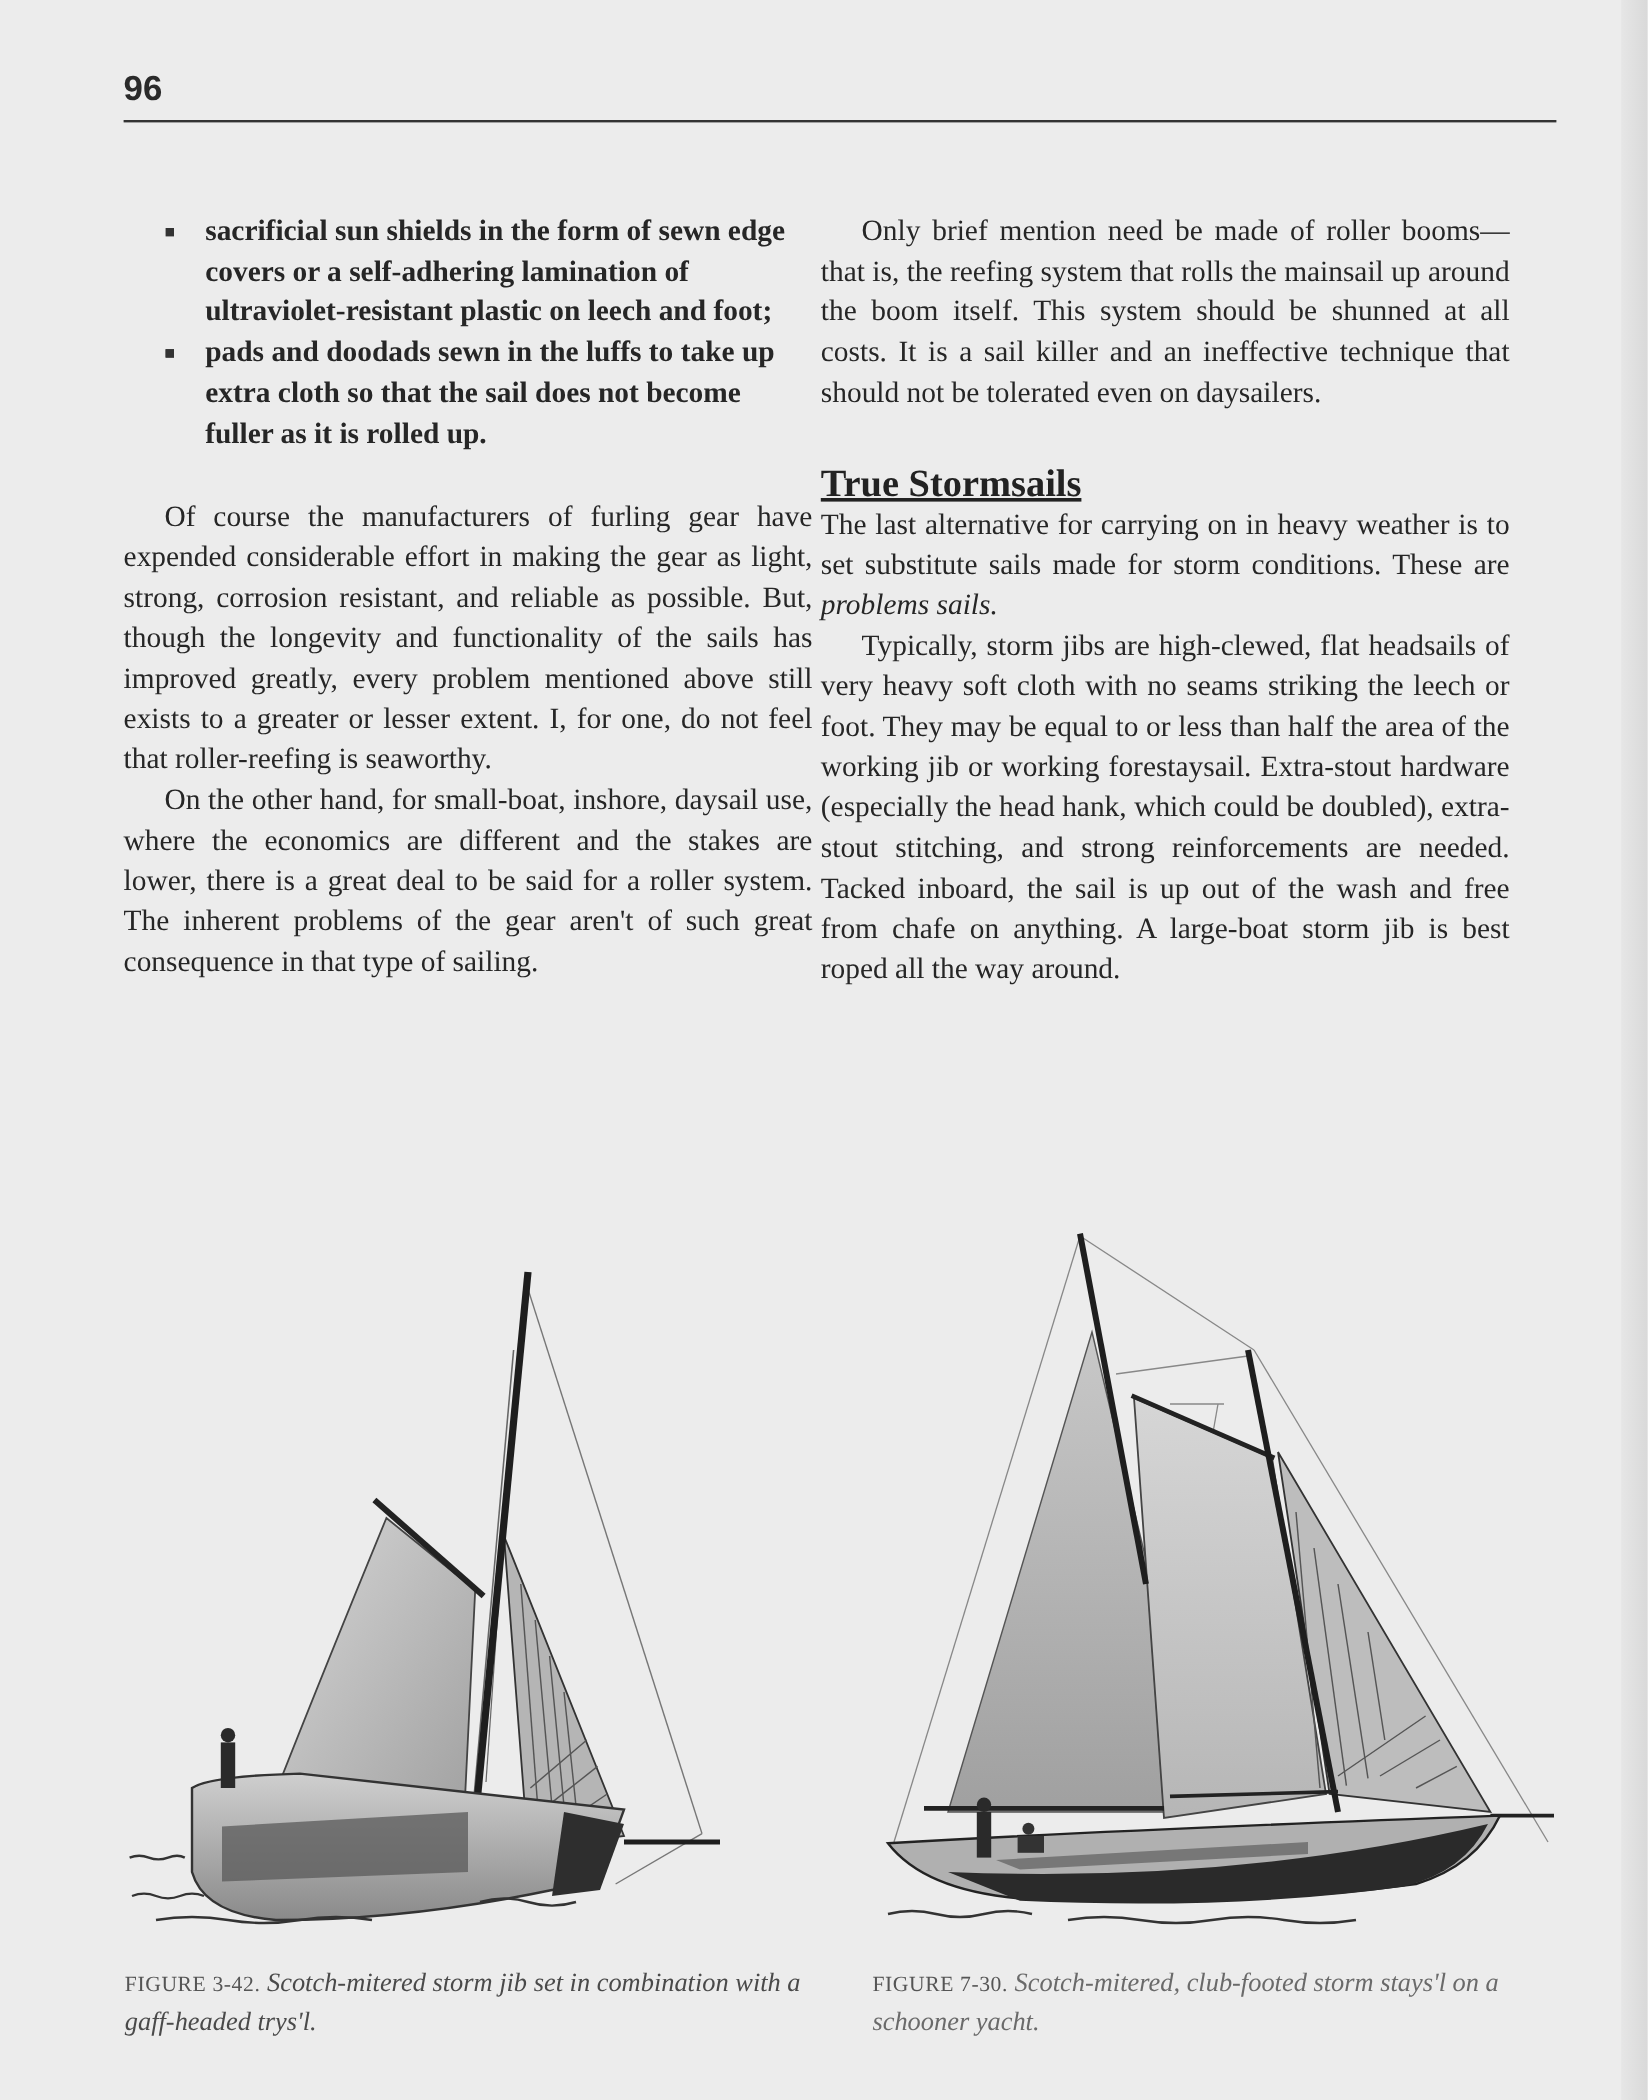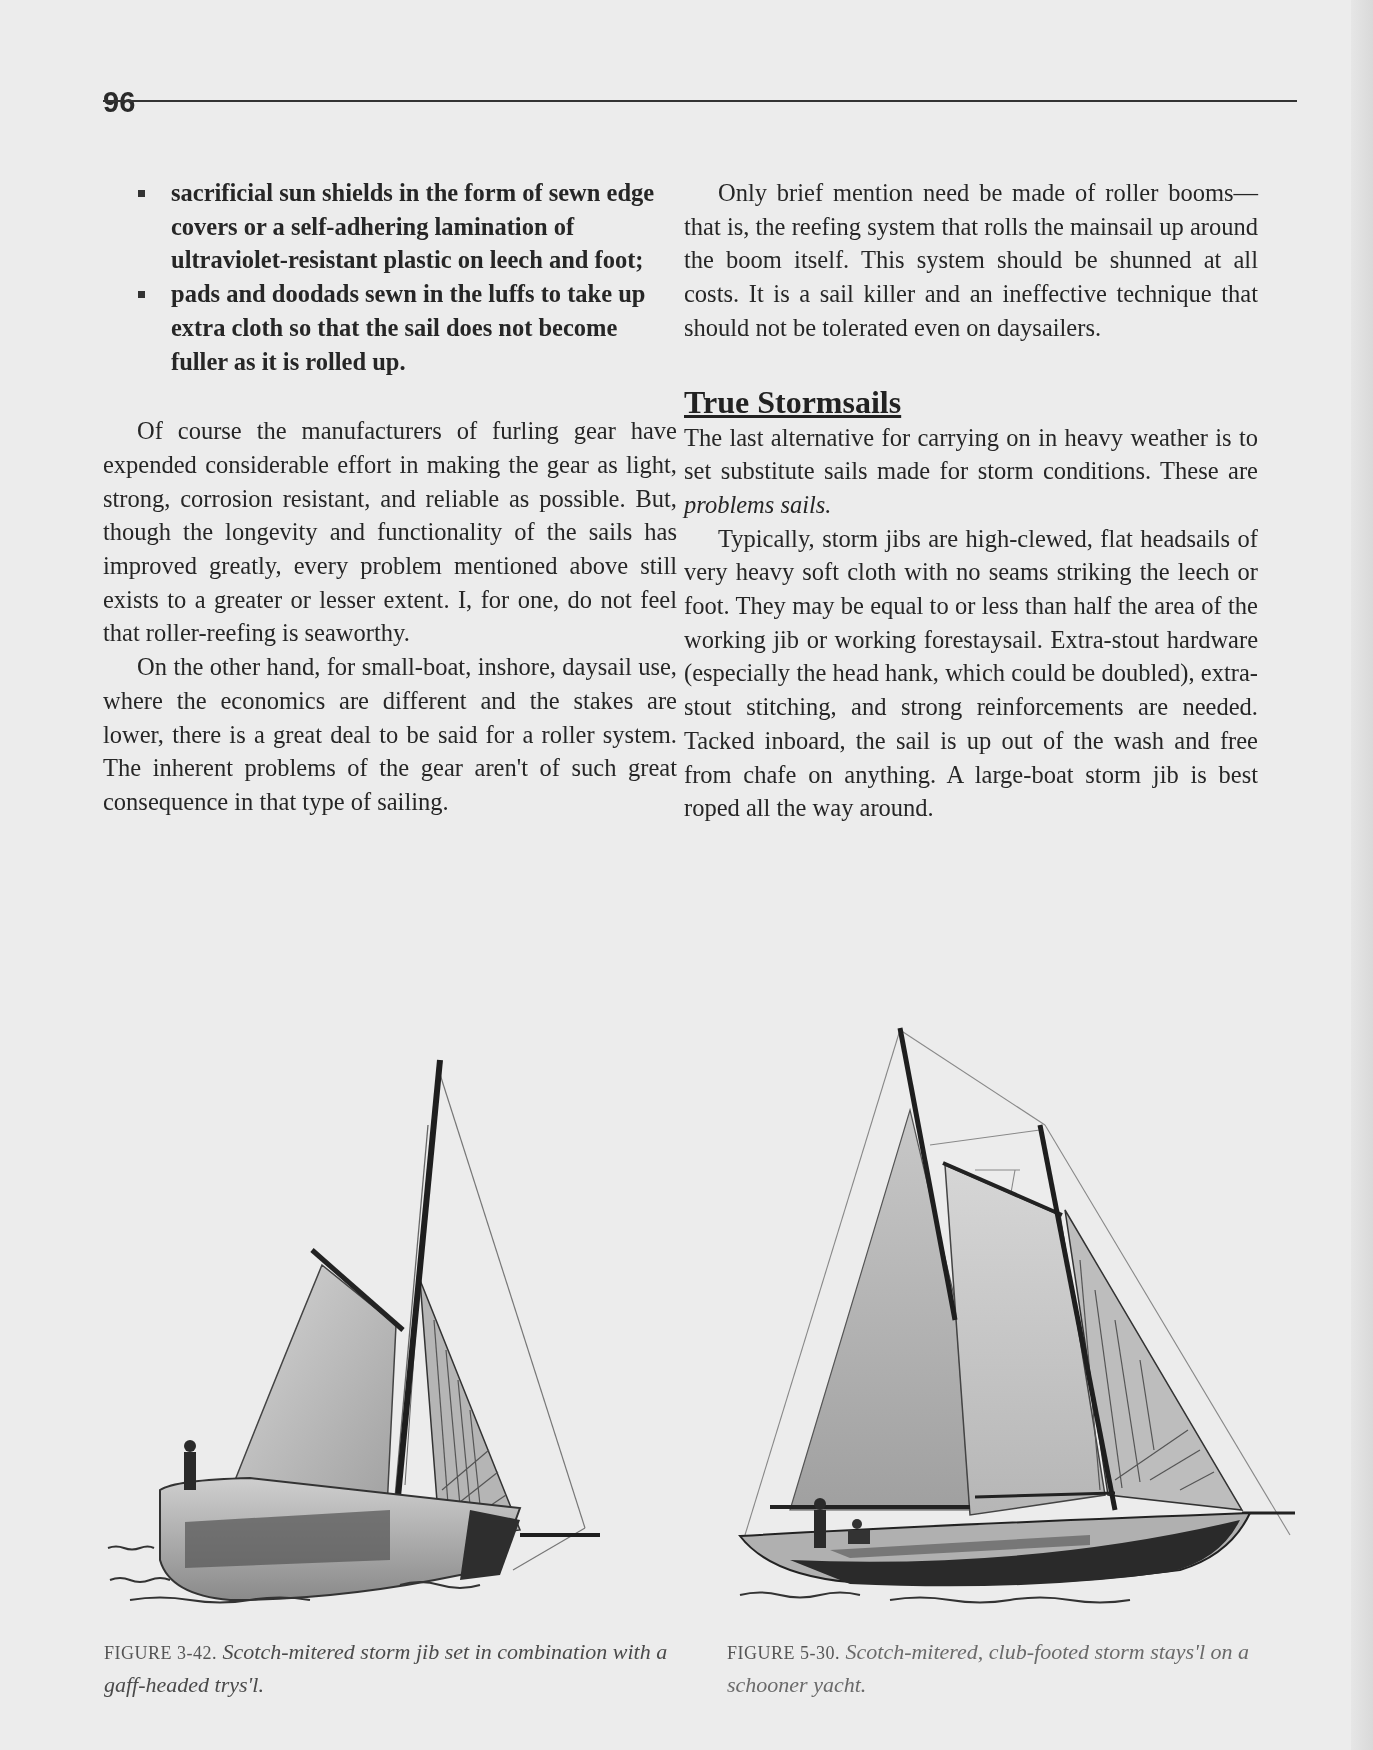--- a/index.html
+++ b/index.html
@@ -11,21 +11,21 @@
     position:relative;
   }
   .edge-shadow {
     position:absolute; top:0; right:0; width:22px; height:1750px;
     background:linear-gradient(to right, #e6e6e6, #d9d9d9);
   }
   .header { position:absolute; left:103px; top:56px; width:1194px; height:46px; }
   .page-num {
     position:absolute; left:0; top:2px;
     font-family:"Liberation Sans", "DejaVu Sans", sans-serif;
-    font-weight:bold; font-size:29px; color:#2a2a2a;margin-top:28px;
+    font-weight:bold; font-size:29px; color:#2a2a2a;
   }
   .running-title {
     position:absolute; right:0; top:10px;
     font-size:22px; letter-spacing:4.2px; color:#555;
   }
   .header-rule {
     position:absolute; left:0; top:44px; width:1194px; height:2px; background:#333;
   }
   .col { position:absolute; width:574px; font-size:24.5px; line-height:33.7px; }
   .col p { margin:0; text-align:justify; }
@@ -193,15 +193,15 @@
       <path d="M160 590 q30 -5 60 0 q30 5 60 0 q30 -5 60 0 q30 5 60 0"></path>
     </g>
   </svg>
 </div>
 
 <div class="caption cap-left">
   <span class="fig-label">FIGURE 3-42.</span>
   <span class="fig-text">Scotch-mitered storm jib set in combination with a gaff-headed trys'l.</span>
 </div>
 <div class="caption cap-right">
-  <span class="fig-label">FIGURE 5-30.</span>
+  <span class="fig-label">FIGURE 7-30.</span>
   <span class="fig-text">Scotch-mitered, club-footed storm stays'l on a schooner yacht.</span>
 </div>
 
 </body></html>

